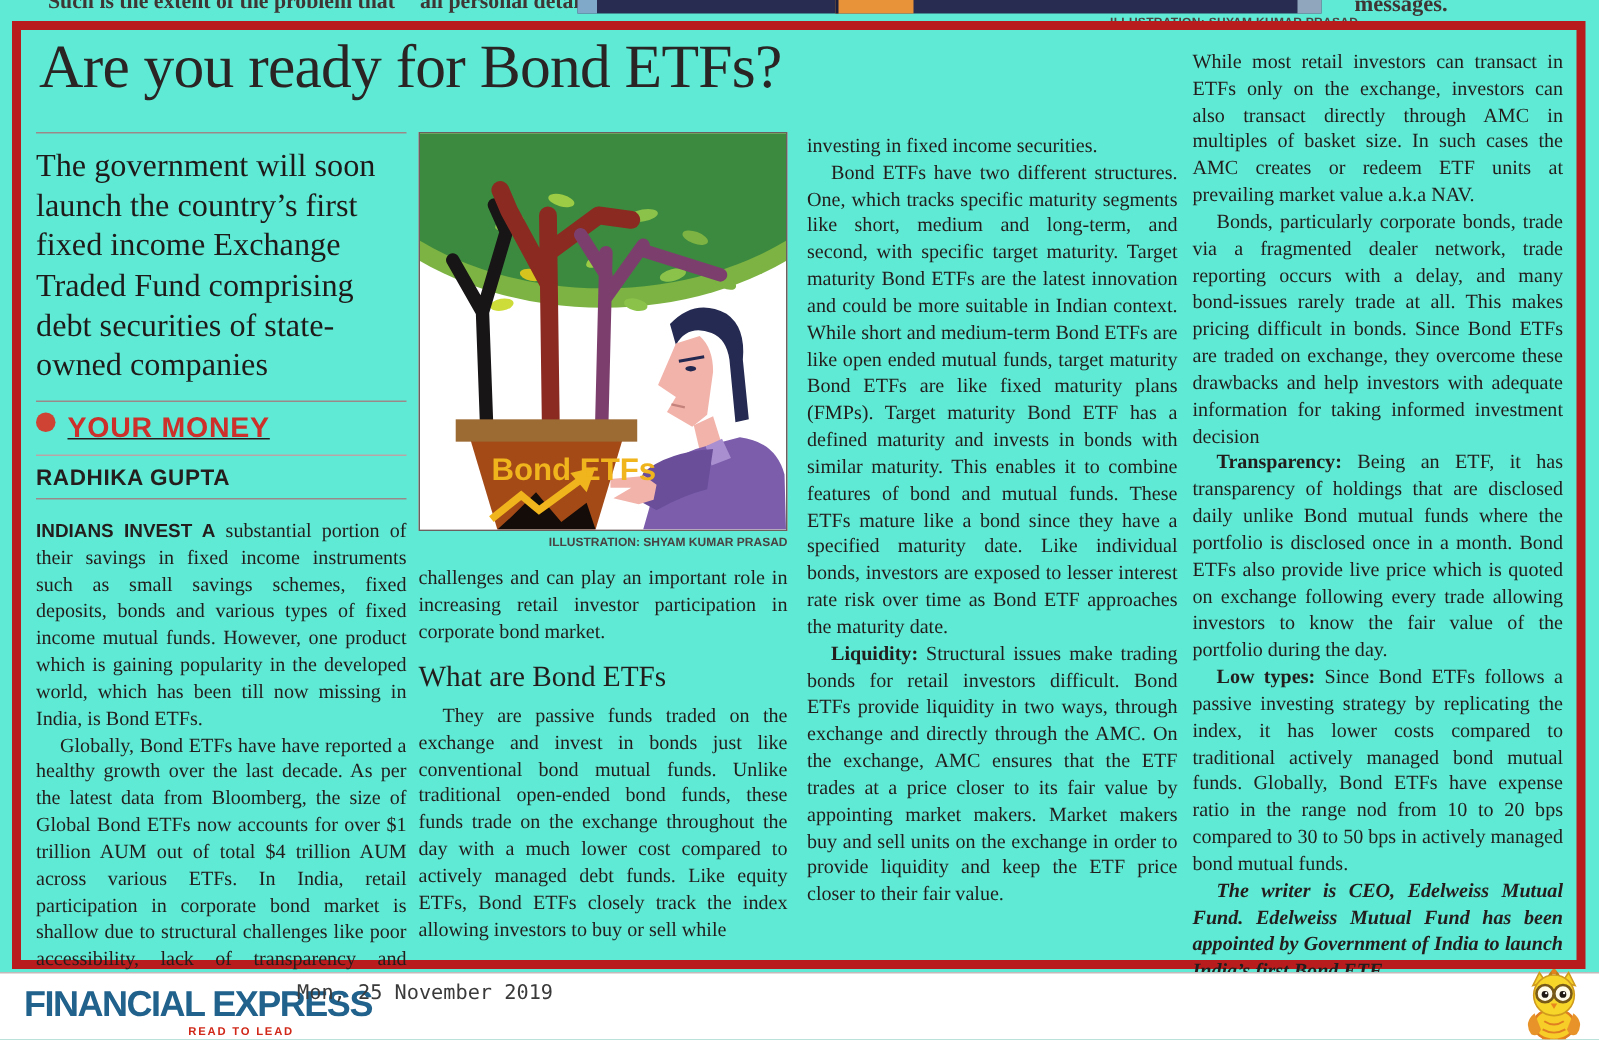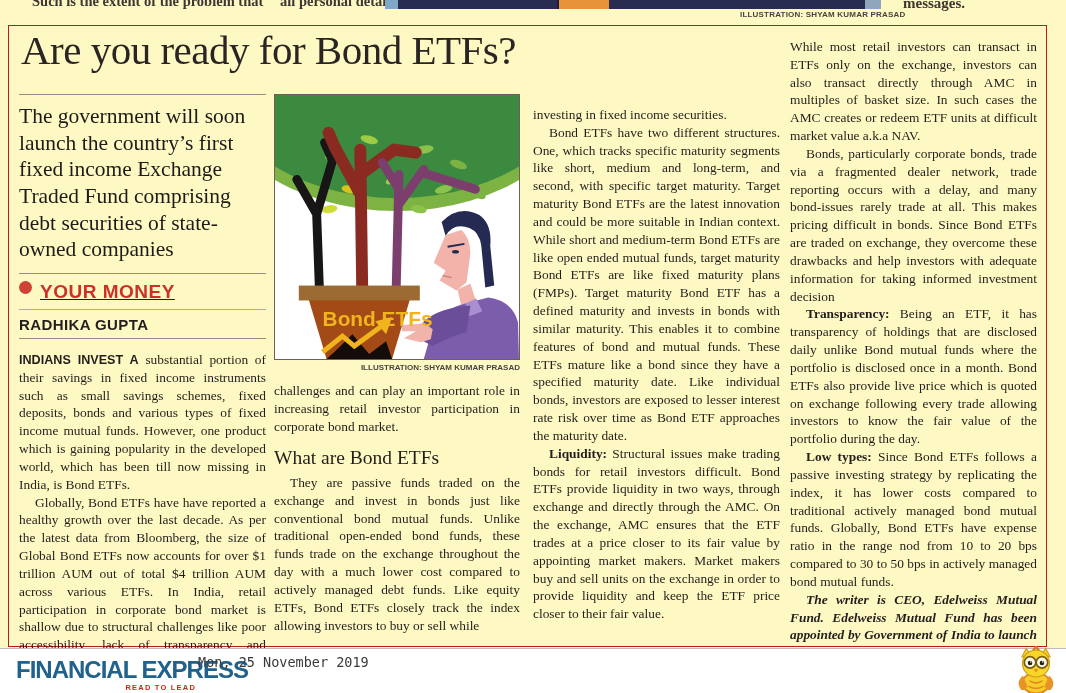--- a/index.html
+++ b/index.html
@@ -1,36 +1,36 @@
 <!DOCTYPE html>
 <html><head>
 <meta charset="utf-8">
 <style>
   html,body{margin:0;padding:0;background:#d9cccc;}
-  .page{position:relative;width:1066px;height:693px;background:#fef9c3;overflow:hidden;
+  .page{position:relative;width:1066px;height:693px;background:#5eead4;overflow:hidden;
         font-family:"Liberation Serif","DejaVu Serif",serif;color:#241e1e;}
 
   
   .top-strip{position:absolute;left:0;top:0;width:1066px;height:23px;overflow:hidden;}
   .frag{position:absolute;font-size:14.5px;font-weight:600;color:#3e3535;white-space:nowrap;}
   .frag-left{left:32px;top:-7px;}
   .frag-mid{left:280px;top:-7px;}
   .frag-right{left:903px;top:-5px;font-size:15px;}
   .navy-bar{position:absolute;left:385px;top:0;width:496px;height:9px;background:#272c50;}
   .navy-bar .seg{position:absolute;top:0;height:9px;display:block;}
   .seg-lb1{left:0;width:13px;background:#7fa8c9;}
   .seg-or{left:172px;width:50px;background:#e8923a;border-left:2px solid #1b1f3d;}
   .seg-lb2{right:0;width:16px;background:#8fa6bc;}
   .strip-caption{position:absolute;left:740px;top:10px;width:150px;
         font-family:"Liberation Sans",sans-serif;font-size:8px;font-weight:700;
         color:#4a4343;letter-spacing:.2px;white-space:nowrap;}
 
   
-  .article{position:absolute;left:8px;top:25px;width:1037px;height:620px;
-        border:1px solid #b91c1c;}
+  .article{position:absolute;left:8px;top:14px;width:1037px;height:620px;
+        border:6px solid #b91c1c;}
   .headline{position:absolute;left:12px;top:2px;width:760px;margin:0;
         font-size:41px;font-weight:500;letter-spacing:-.5px;color:#2b2424;line-height:1.1;}
 
   .col{position:absolute;top:68px;}
   .col1{left:10px;width:247px;}
   .col2{left:265px;width:246px;}
   .col3{left:524px;width:247px;}
   .col4{left:781px;top:12px;width:247px;}
 
   .rule{border:0;border-top:1px solid #9b8989;margin:0;}
@@ -157,30 +157,30 @@
       </svg>
       <div class="illus-caption">ILLUSTRATION: SHYAM KUMAR PRASAD</div>
       <div class="body" style="margin-top:4px">
         <p>challenges and can play an important role in increasing retail investor participation in corporate bond market.</p>
         <h2 class="subhead">What are Bond ETFs</h2>
         <p class="ind">They are passive funds traded on the exchange and invest in bonds just like conventional bond mutual funds. Unlike traditional open-ended bond funds, these funds trade on the exchange throughout the day with a much lower cost compared to actively managed debt funds. Like equity ETFs, Bond ETFs closely track the index allowing investors to buy or sell while</p>
       </div>
     </div>
 
     <div class="col col3">
-      <div class="body" style="margin-top:12px">
+      <div class="body" style="margin-top:0">
         <p>investing in fixed income securities.</p>
         <p class="ind">Bond ETFs have two different structures. One, which tracks specific maturity segments like short, medium and long-term, and second, with specific target maturity. Target maturity Bond ETFs are the latest innovation and could be more suitable in Indian context. While short and medium-term Bond ETFs are like open ended mutual funds, target maturity Bond ETFs are like fixed maturity plans (FMPs). Target maturity Bond ETF has a defined maturity and invests in bonds with similar maturity. This enables it to combine features of bond and mutual funds. These ETFs mature like a bond since they have a specified maturity date. Like individual bonds, investors are exposed to lesser interest rate risk over time as Bond ETF approaches the maturity date.</p>
         <p class="ind"><span class="lead-bold">Liquidity:</span><span> Structural issues make trading bonds for retail investors difficult. Bond ETFs provide liquidity in two ways, through exchange and directly through the AMC. On the exchange, AMC ensures that the ETF trades at a price closer to its fair value by appointing market makers. Market makers buy and sell units on the exchange in order to provide liquidity and keep the ETF price closer to their fair value.</span></p>
       </div>
     </div>
 
     <div class="col col4">
       <div class="body" style="margin-top:0">
-        <p>While most retail investors can transact in ETFs only on the exchange, investors can also transact directly through AMC in multiples of basket size. In such cases the AMC creates or redeem ETF units at difficult market value a.k.a NAV.</p>
+        <p>While most retail investors can transact in ETFs only on the exchange, investors can also transact directly through AMC in multiples of basket size. In such cases the AMC creates or redeem ETF units at prevailing market value a.k.a NAV.</p>
         <p class="ind">Bonds, particularly corporate bonds, trade via a fragmented dealer network, trade reporting occurs with a delay, and many bond-issues rarely trade at all. This makes pricing difficult in bonds. Since Bond ETFs are traded on exchange, they overcome these drawbacks and help investors with adequate information for taking informed investment decision</p>
         <p class="ind"><span class="lead-bold">Transparency:</span><span> Being an ETF, it has transparency of holdings that are disclosed daily unlike Bond mutual funds where the portfolio is disclosed once in a month. Bond ETFs also provide live price which is quoted on exchange following every trade allowing investors to know the fair value of the portfolio during the day.</span></p>
         <p class="ind"><span class="lead-bold">Low types:</span><span> Since Bond ETFs follows a passive investing strategy by replicating the index, it has lower costs compared to traditional actively managed bond mutual funds. Globally, Bond ETFs have expense ratio in the range nod from 10 to 20 bps compared to 30 to 50 bps in actively managed bond mutual funds.</span></p>
         <p class="footnote">The writer is CEO, Edelweiss Mutual Fund. Edelweiss Mutual Fund has been appointed by Government of India to launch India’s first Bond ETF.</p>
       </div>
     </div>
   </div>
 
   <div class="footer">
     <div class="fe-logo">

